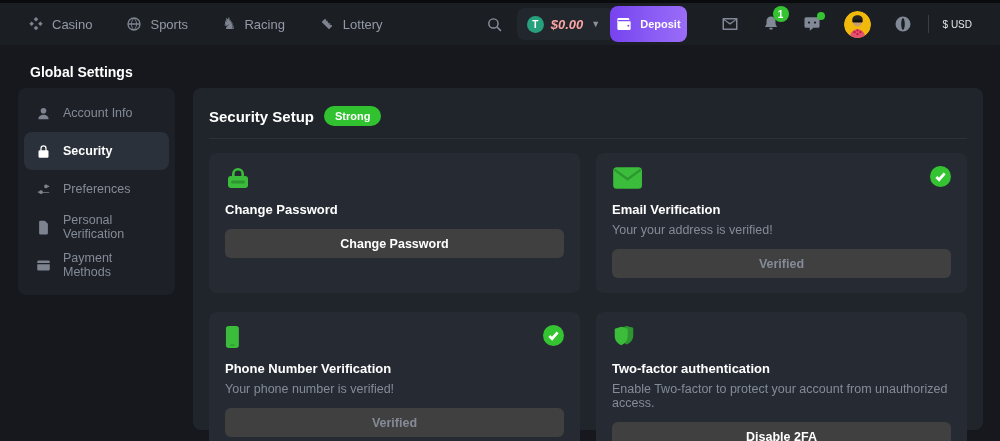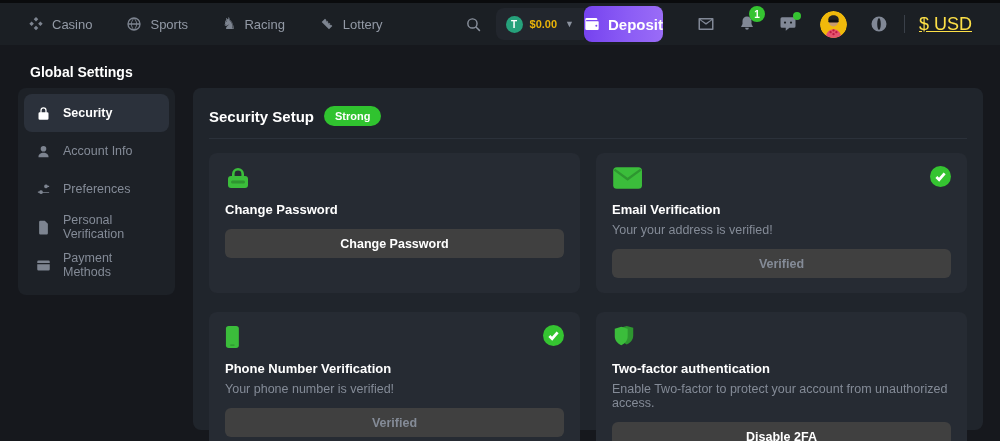--- a/index.html
+++ b/index.html
@@ -26,43 +26,43 @@
   .tb-right { margin-left:auto; display:flex; align-items:center; }
   .search-btn { margin-right:14px; display:flex; cursor:pointer; }
   .search-btn svg { width:17px; height:17px; stroke:#8b929e; fill:none; stroke-width:2; }
 
   .balance-pill {
     display:flex; align-items:center; gap:7px; background:#22262d;
     height:32px; padding:0 10px; border-radius:8px 0 0 8px; cursor:pointer;
   }
   .coin { width:17px; height:17px; border-radius:50%; background:#26a17b; color:#fff;
     font-size:10px; font-weight:bold; display:flex; align-items:center; justify-content:center; }
-  .balance-amt { font-size:11px; font-weight:bold; color:#eab308; }
+  .balance-amt { font-size:13px; font-weight:bold; color:#fca5a5;font-style:italic; }
   .chev { color:#8b929e; font-size:9px; margin-left:1px; }
 
   .deposit-btn {
-    display:flex; align-items:center; gap:8px; height:36px; padding:0 0;
+    display:flex; align-items:center; gap:8px; height:36px; padding:0 6px;
     background:linear-gradient(90deg,#7643ef 0%, #8b5cf5 55%, #9a6cf7 100%);
-    border:none; border-radius:8px; color:#fff; font-weight:bold; font-size:15px;
+    border:none; border-radius:8px; color:#fff; font-weight:bold; font-size:11px;
     cursor:pointer; margin-right:34px; font-family:inherit;
   }
   .deposit-btn svg { width:16px; height:14px; fill:#fff; }
 
   .tb-icons { display:flex; align-items:center; gap:23px; }
   .tb-icon { position:relative; display:flex; cursor:pointer; }
   .tb-icon svg { width:18px; height:18px; fill:#818896; }
   .badge {
     position:absolute; top:-9px; right:-9px; min-width:16px; height:16px; padding:0 4px;
     background:#35c431; border-radius:9px; color:#fff; font-size:10px; font-weight:bold;
     display:flex; align-items:center; justify-content:center;
   }
   .dot { position:absolute; top:-3px; right:-4px; width:8px; height:8px; background:#35c431; border-radius:50%; }
   .avatar { width:27px; height:27px; border-radius:50%; overflow:hidden; cursor:pointer; }
   .tb-divider { width:1px; height:18px; background:#3a4049; margin:0 14px 0 16px; }
-  .currency { font-size:18px; color:#fde047; cursor:pointer;text-decoration:underline; }
+  .currency { font-size:10px; color:#e5e5e5; cursor:pointer; }
 
   
   .page-title { position:absolute; left:30px; top:64px; font-size:14px; font-weight:bold; color:#fff; }
 
   .sidebar {
     position:absolute; left:18px; top:88px; width:157px; height:207px;
     background:#1d2127; border-radius:8px; padding:6px; display:flex; flex-direction:column;
   }
   .side-item {
     display:flex; align-items:center; gap:12px; height:38px; padding:0 12px;
@@ -195,31 +195,31 @@
       </div>
     </div>
     <div class="tb-divider"></div>
     <div class="currency">$ USD</div>
   </div>
 </div>
 
 <div class="page-title">Global Settings</div>
 
 <div class="sidebar">
+  <div class="side-item">
+    <svg viewBox="0 0 24 24">
+        <path d="M12 12a4.5 4.5 0 100-9 4.5 4.5 0 000 9zm0 2c-4.4 0-8 2.7-8 6v1h16v-1c0-3.3-3.6-6-8-6z"></path>
+      </svg>
+    <span>Account Info</span>
+  </div>
   <div class="side-item active">
     <svg viewBox="0 0 24 24">
         <path d="M12 2a5 5 0 00-5 5v3H6a2 2 0 00-2 2v8a2 2 0 002 2h12a2 2 0 002-2v-8a2 2 0 00-2-2h-1V7a5 5 0 00-5-5zm-3 8V7a3 3 0 116 0v3H9z"></path>
       </svg>
     <span>Security</span>
-  </div>
-  <div class="side-item">
-    <svg viewBox="0 0 24 24">
-        <path d="M12 12a4.5 4.5 0 100-9 4.5 4.5 0 000 9zm0 2c-4.4 0-8 2.7-8 6v1h16v-1c0-3.3-3.6-6-8-6z"></path>
-      </svg>
-    <span>Account Info</span>
   </div>
   <div class="side-item">
     <svg viewBox="0 0 24 24">
         <path d="M3 7h10a3 3 0 005.8 1H21V6h-2.2A3 3 0 0013 7H3v1zm18 9H11a3 3 0 00-5.8-1H3v2h2.2A3 3 0 0011 17h10v-1z"></path>
       </svg>
     <span>Preferences</span>
   </div>
   <div class="side-item">
     <svg viewBox="0 0 24 24">
         <path d="M5 3a2 2 0 012-2h7l5 5v15a2 2 0 01-2 2H7a2 2 0 01-2-2V3zm3 7h8v1.5H8V10zm0 4h8v1.5H8V14zm0 4h5v1.5H8V18z"></path>

